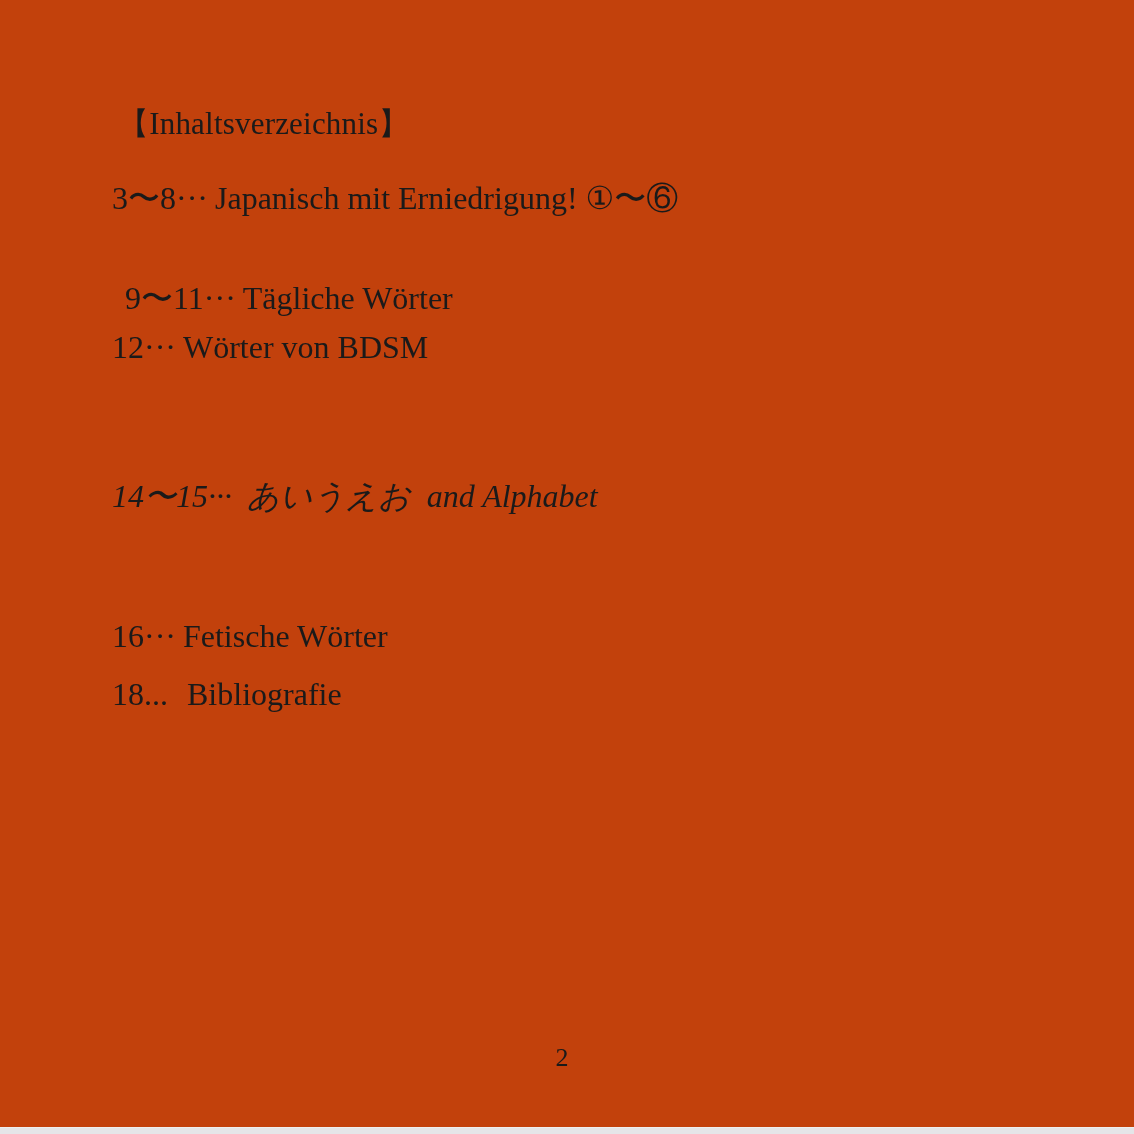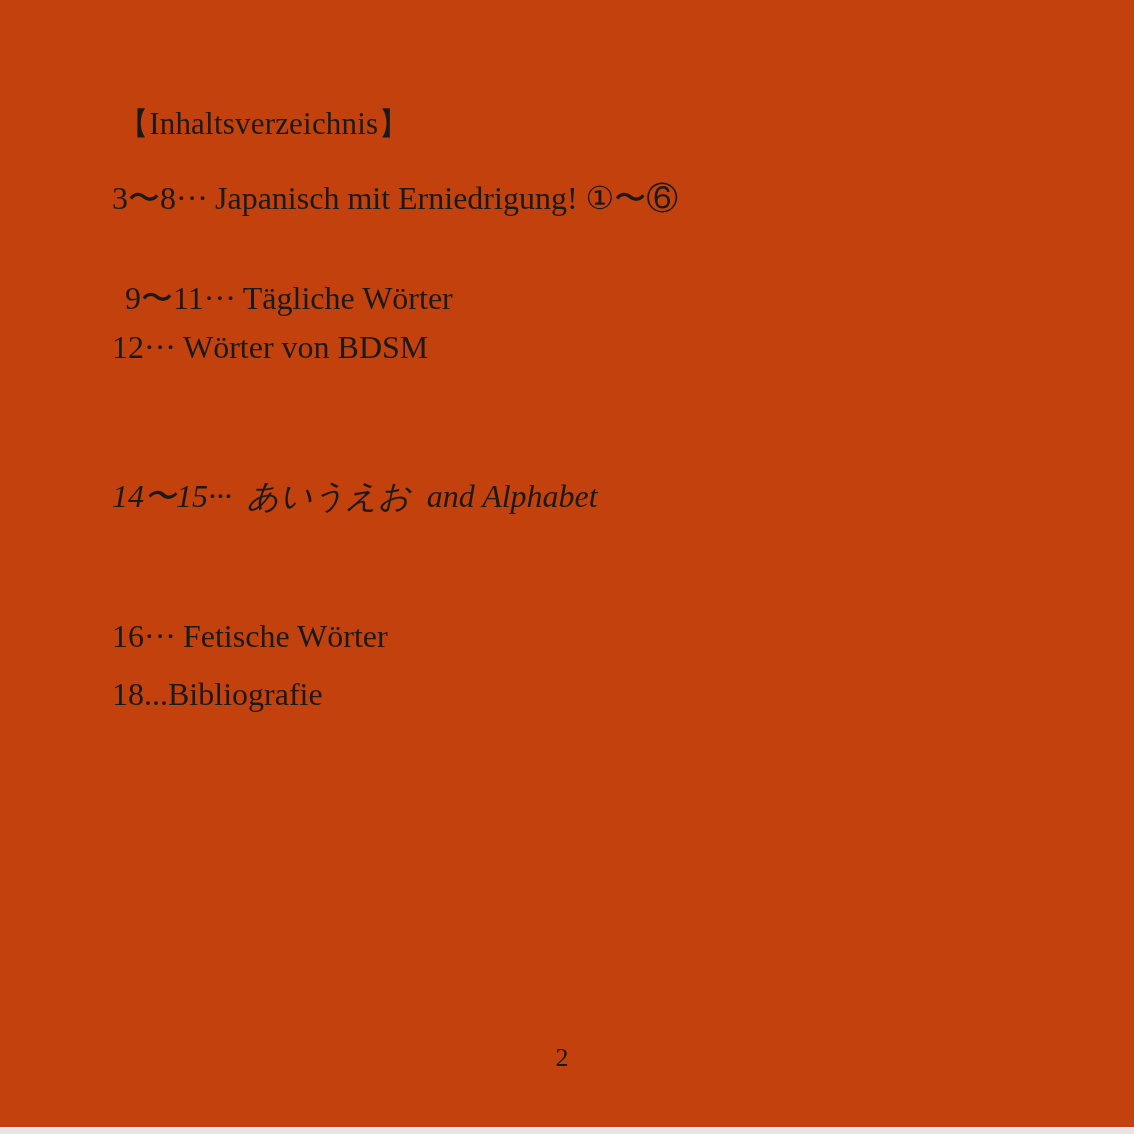--- a/index.html
+++ b/index.html
@@ -84,19 +84,19 @@
   <div class="toc-entry" style="top:476px;font-style:italic;">
     <span class="pages">14〜15</span><span class="sep">···</span><span class="label" style="white-space:pre;"> あいうえお  and Alphabet</span>
   </div>
 
   <div class="toc-entry" style="top:597px;margin-top:19px;">
     <span class="pages">16</span><span class="sep">···</span><span class="label">Fetische Wörter</span>
   </div>
 
 
   <div class="toc-entry" style="top:674px;">
-    <span class="pages">18</span><span class="sep">...</span><span class="label" style="margin-left:0;">Bibliografie</span>
+    <span class="pages">18</span><span class="sep">...</span><span class="label" style="margin-left:19px;">Bibliografie</span>
   </div>
 
   <div class="page-number">2</div>
 </div>
 
 <div class="bottom-band"></div>
 
 </body></html>

